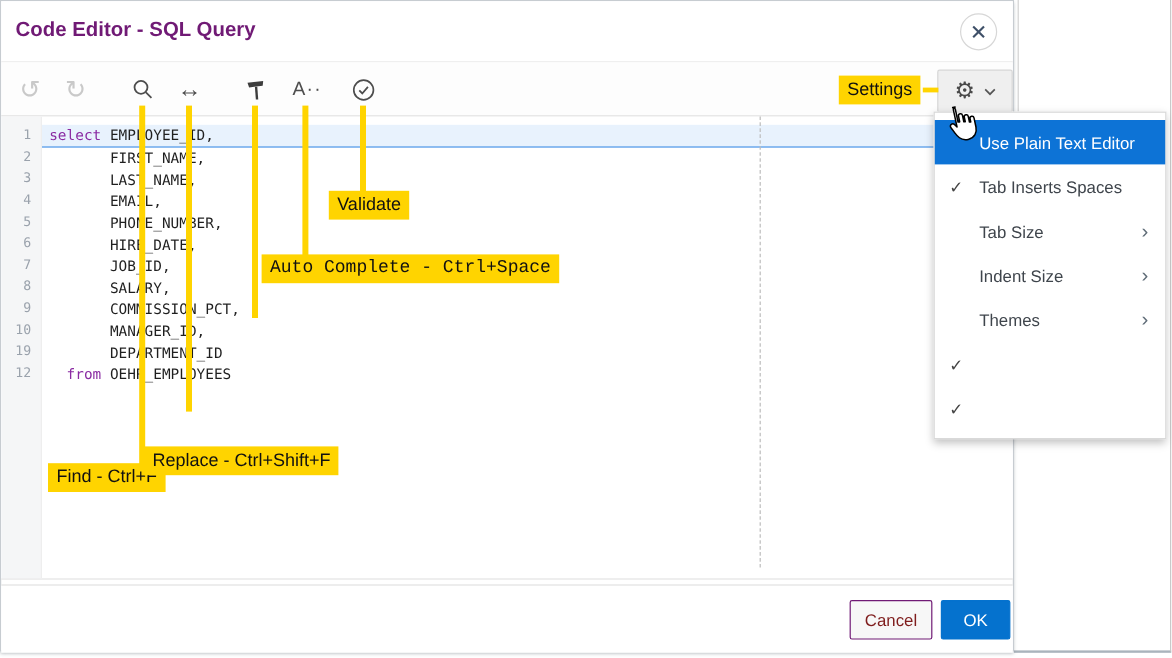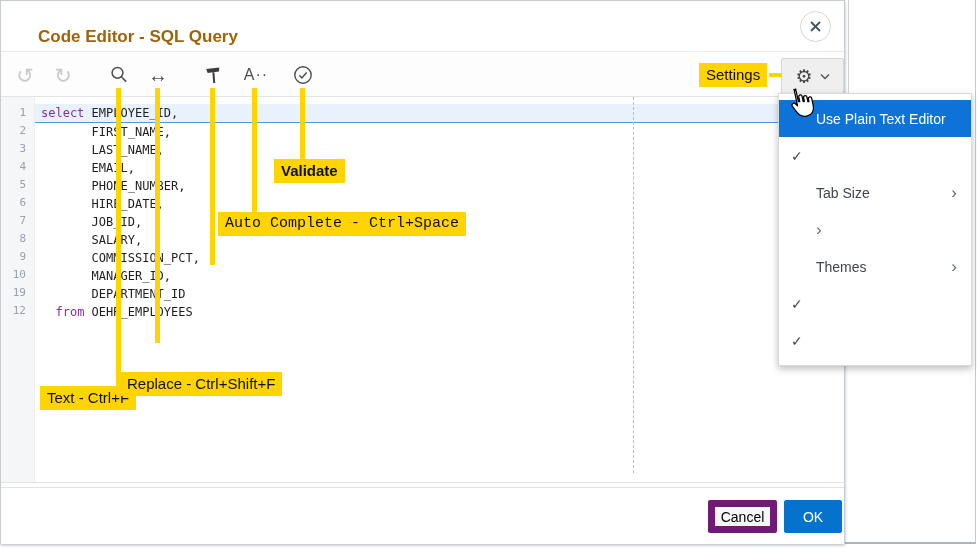--- a/index.html
+++ b/index.html
@@ -10,21 +10,21 @@
   .bg-right-panel { position:absolute; left:845px; top:0; width:131px; height:544px;
     border-right:1px solid #c9c9c9; border-bottom:2px solid #aab4bc; z-index:0; }
   .bg-left-edge { position:absolute; left:848px; top:0; width:1px; height:93px; background:#d2d2d2; z-index:0; }
 
   
   .dialog { position:absolute; left:0; top:0; width:845px; height:543px; background:#fff;
     border:1px solid #c7ccd1; box-shadow:0 2px 3px rgba(110,120,130,.55); z-index:1; }
 
   .dlg-header { position:absolute; left:0; top:0; width:100%; height:51px; background:#fff;
     border-bottom:1px solid #ececec; }
-  .dlg-title { position:absolute; left:37px; top:14px; font-size:17px; font-weight:bold; color:#a16207;margin-top:12px; }
+  .dlg-title { position:absolute; left:12px; top:14px; font-size:17px; font-weight:bold; color:#701a75; }
   .close-btn { position:absolute; right:13px; top:10px; width:31px; height:31px; border-radius:50%;
     border:1px solid #d7d7d7; background:#fff; display:flex; align-items:center; justify-content:center; cursor:pointer; }
 
   .toolbar { position:absolute; left:0; top:51px; width:100%; height:44px; background:#fdfdfd; }
   .tb-btn { position:absolute; top:8px; width:30px; height:30px; display:flex; align-items:center; justify-content:center;
     background:transparent; border:none; cursor:pointer; }
   .tb-undo { left:9px; }  .tb-redo { left:47px; }
   .tb-search { left:103px; } .tb-replace { left:142px; }
   .tb-hammer { left:197px; } .tb-ac { left:240px; } .tb-validate { left:287px; }
   .glyph-disabled { font-size:21px; color:#c9c9c9; line-height:1; }
@@ -47,40 +47,40 @@
   .code-row { height:18px; line-height:18px; white-space:pre;
     font-family:"DejaVu Sans Mono", monospace; font-size:12px; color:#1f1f1f; padding-left:6px; }
   .code-row.active { background:var(--rowblue,#e8f2fd); border-bottom:1px solid #4f97e8; height:19px; }
   .kw { color:var(--keyword,#8a2ba2); }
   .ruler { position:absolute; left:632px; top:96px; height:376px; width:0;
     border-left:1px dashed #bcbcbc; z-index:1; }
 
   
   .footer { position:absolute; left:0; top:486px; width:100%; height:57px; border-top:1px solid #e2e2e2; background:#fff; }
   .btn-cancel { position:absolute; left:707px; top:12px; width:69px; height:33px;
-    background:#f7f7f7; border:7px solid #701a75; border-radius:2px; font-size:14px; color:#000000;
+    background:#f7f7f7; border:1px solid #701a75; border-radius:2px; font-size:14px; color:#7f1d1d;
     font-family:"Liberation Sans", sans-serif; cursor:pointer; }
   .btn-ok { position:absolute; left:783px; top:12px; width:58px; height:33px;
     background:var(--okblue,#0572ce); border:1px solid var(--okblue,#0572ce); border-radius:2px;
     font-size:14px; color:#fff; font-family:"Liberation Sans", sans-serif; cursor:pointer; }
 
   
   .vline { position:absolute; width:5px; background:var(--yellow,#ffd400); z-index:2; }
   .vl-find     { left:116px; top:88px; height:299px; }
   .vl-replace  { left:155px; top:88px; height:255px; }
   .vl-qb       { left:210px; top:88px; height:177px; }
   .vl-ac       { left:252px; top:88px; height:125px; }
   .vl-validate { left:300px; top:88px; height:72px;  }
   .callout { position:absolute; background:var(--yellow,#ffd400); color:#111; font-size:15px;
     padding:3px 7px 4px 7px; white-space:nowrap; z-index:2; }
   .lbl-find     { left:40px;  top:386px; }
   .lbl-replace  { left:120px; top:342px;margin-top:30px; }
   .lbl-qb       { left:196px; top:264px; }
   .lbl-ac       { left:218px; top:212px;font-family:Liberation Mono, monospace; }
-  .lbl-validate { left:274px; top:159px;font-weight:bold; }
+  .lbl-validate { left:274px; top:159px; }
   .lbl-settings { left:699px; top:63px; z-index:2; }
   .settings-connector { position:absolute; left:769px; top:73px; width:13px; height:4px;
     background:var(--yellow,#ffd400); z-index:2; }
 
   
   .dropdown { position:absolute; left:778px; top:93px; width:194px; background:#fff;
     border:1px solid #d9d9d9; box-shadow:0 3px 7px rgba(0,0,0,.25); padding:6px 0; z-index:3; }
   .menu-item { height:37px; display:flex; align-items:center; padding-left:12px; cursor:pointer;
     font-size:14px; color:#3f454c; }
   .menu-item .check { width:25px; font-size:14px; color:#444; }
@@ -191,41 +191,43 @@
     </div>
   </div>
 
   <div class="vline vl-find"></div>
   <div class="vline vl-replace"></div>
   <div class="vline vl-qb"></div>
   <div class="vline vl-ac"></div>
   <div class="vline vl-validate"></div>
   <div class="settings-connector"></div>
 
-  <div class="callout lbl-find">Text - Ctrl+F</div>
+  <div class="callout lbl-find">Find - Ctrl+F</div>
   <div class="callout lbl-replace">Replace - Ctrl+Shift+F</div>
   <div class="callout lbl-ac">Auto Complete - Ctrl+Space</div>
   <div class="callout lbl-validate">Validate</div>
   <div class="callout lbl-settings">Settings</div>
 
   <div class="dropdown">
       <div class="menu-item highlight">
         <span class="check"></span>
         <span class="mlabel">Use Plain Text Editor</span>
       </div>
       <div class="menu-item">
         <span class="check">✓</span>
+        <span class="mlabel">Tab Inserts Spaces</span>
       </div>
       <div class="menu-item">
         <span class="check"></span>
         <span class="mlabel">Tab Size</span>
         <span class="sub">›</span>
       </div>
       <div class="menu-item">
         <span class="check"></span>
+        <span class="mlabel">Indent Size</span>
         <span class="sub">›</span>
       </div>
       <div class="menu-item">
         <span class="check"></span>
         <span class="mlabel">Themes</span>
         <span class="sub">›</span>
       </div>
       <div class="menu-item">
         <span class="check">✓</span>
       </div>

